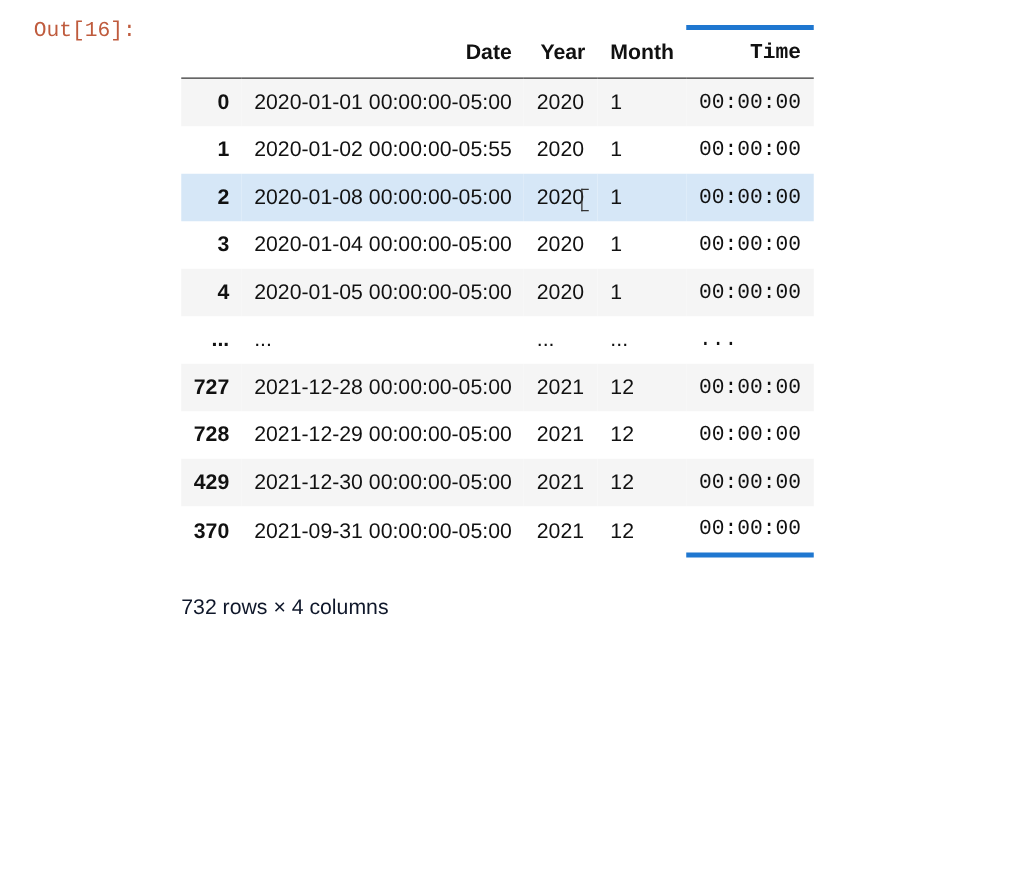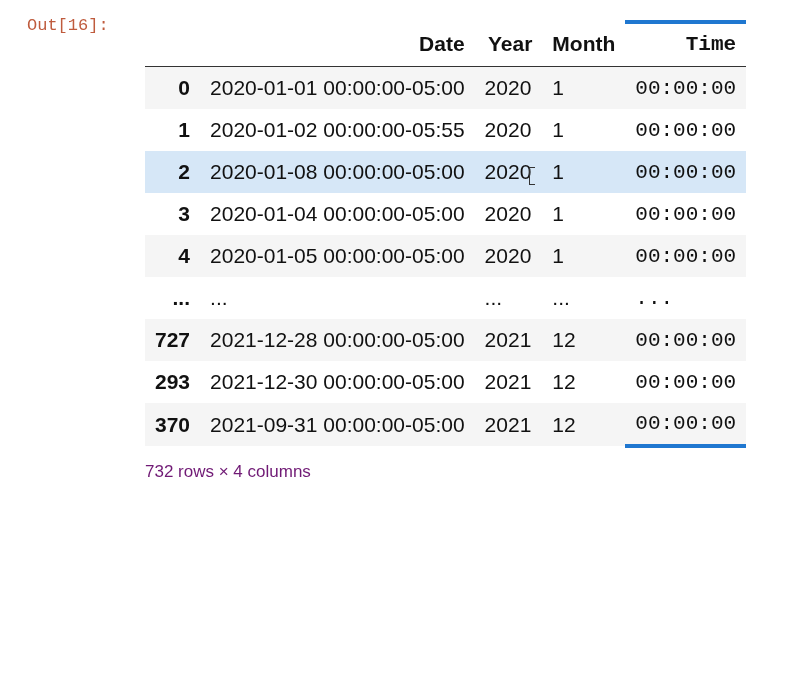--- a/index.html
+++ b/index.html
@@ -20,21 +20,21 @@
       left: 27px;
       top: 16px;
     }
     .output-area {
       margin-left: 130px;
       margin-top: 5px;
     }
     table.dataframe {
       border-collapse: collapse;
       border: none;
-      font-size: 21px;
+      font-size: 17px;
     }
     table.dataframe th, table.dataframe td {
       padding: 9px 10px;
       border: none;
       white-space: nowrap;
     }
     table.dataframe thead th {
       font-weight: bold;
       border-bottom: 1px solid #333;
       text-align: right;
@@ -55,22 +55,22 @@
       border-right: 4px solid #1f77d0;
       font-family: Liberation Mono, monospace;
     }
     thead th.time-col-header {
       border-top: 4px solid #1f77d0;
     }
     tbody tr:last-child td.time-col-cell {
       border-bottom: 4px solid #1f77d0;
     }
     .footer-caption {
-      margin-top: 14px;
-      color: #701a75;
+      margin-top: 30px;
+      color: #0f172a;
       font-size: 17px;
     }
     .cursor {
       display: inline-block;
       width: 1px;
       height: 16px;
       vertical-align: text-bottom;
       position: relative;
     }
     .cursor::after {
@@ -146,21 +146,28 @@
         <td class="time-col-cell">...</td>
       </tr>
       <tr>
         <th>727</th>
         <td>2021-12-28 00:00:00-05:00</td>
         <td>2021</td>
         <td>12</td>
         <td class="time-col-cell">00:00:00</td>
       </tr>
       <tr>
-        <th>293</th>
+        <th>728</th>
+        <td>2021-12-29 00:00:00-05:00</td>
+        <td>2021</td>
+        <td>12</td>
+        <td class="time-col-cell">00:00:00</td>
+      </tr>
+      <tr>
+        <th>429</th>
         <td>2021-12-30 00:00:00-05:00</td>
         <td>2021</td>
         <td>12</td>
         <td class="time-col-cell">00:00:00</td>
       </tr>
       <tr>
         <th>370</th>
         <td>2021-09-31 00:00:00-05:00</td>
         <td>2021</td>
         <td>12</td>

